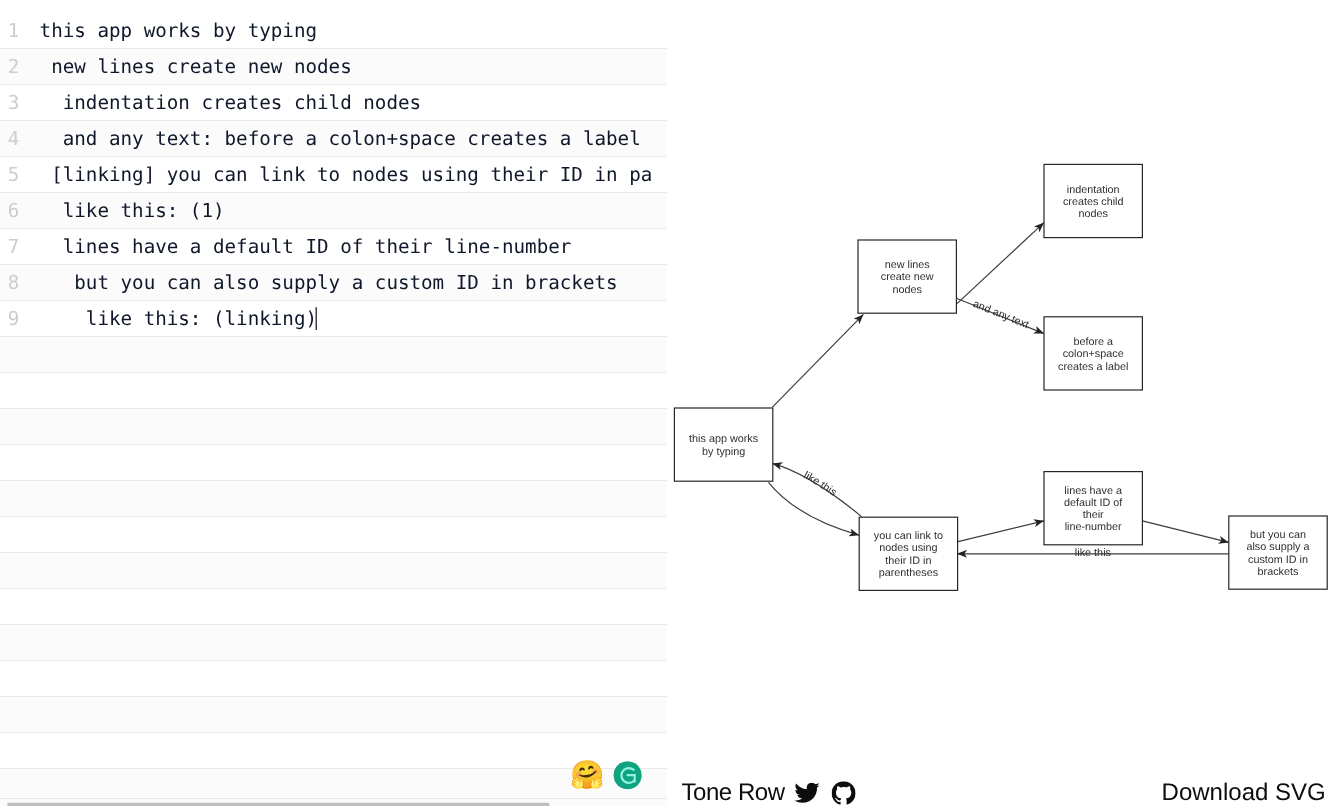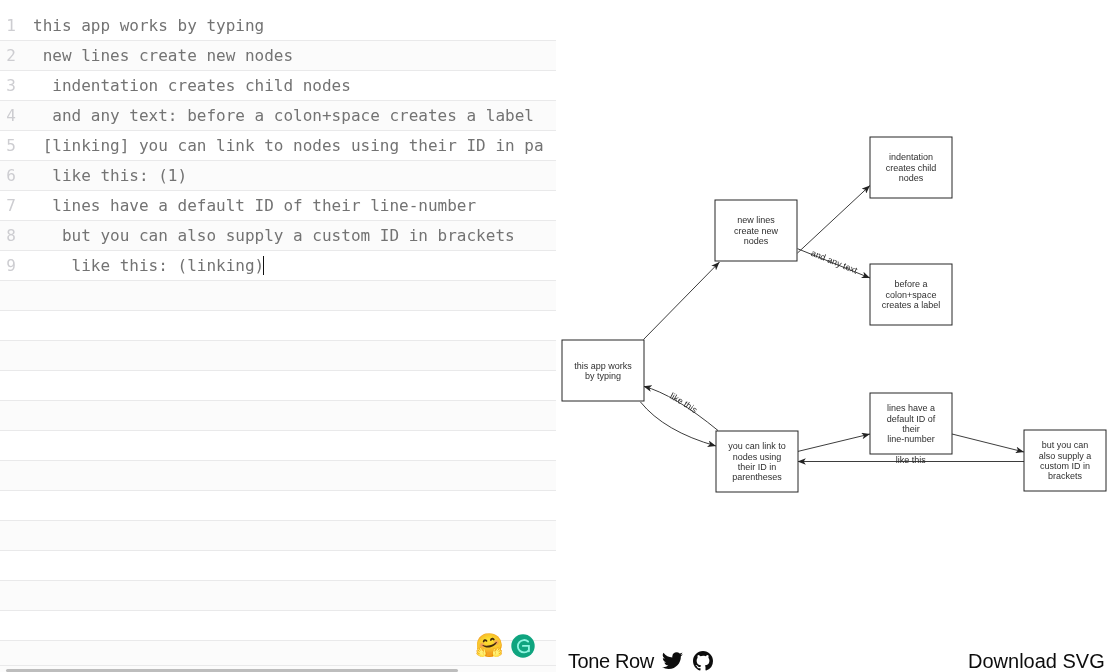--- a/index.html
+++ b/index.html
@@ -27,21 +27,21 @@
   .ln{
     position:absolute;left:0;top:0;width:16px;height:30px;
     line-height:30px;text-align:right;
     font-family:"DejaVu Sans Mono", monospace;font-size:16px;
     color:#cdcdd1;
   }
   .ctext{
     position:absolute;left:33px;top:0;height:30px;line-height:30px;
     width:511px;overflow:hidden;
     font-family:"DejaVu Sans Mono", monospace;font-size:16px;
-    color:#737373;white-space:pre;
+    color:#0f172a;white-space:pre;
   }
   .caret{
     display:inline-block;width:1px;height:19px;background:#111;
     vertical-align:-4px;margin-left:-1px;
   }
 
   
   #editor-bottom-rule{
     position:absolute;left:0;top:665px;width:556px;height:1px;
     background:#e9e9ea;

